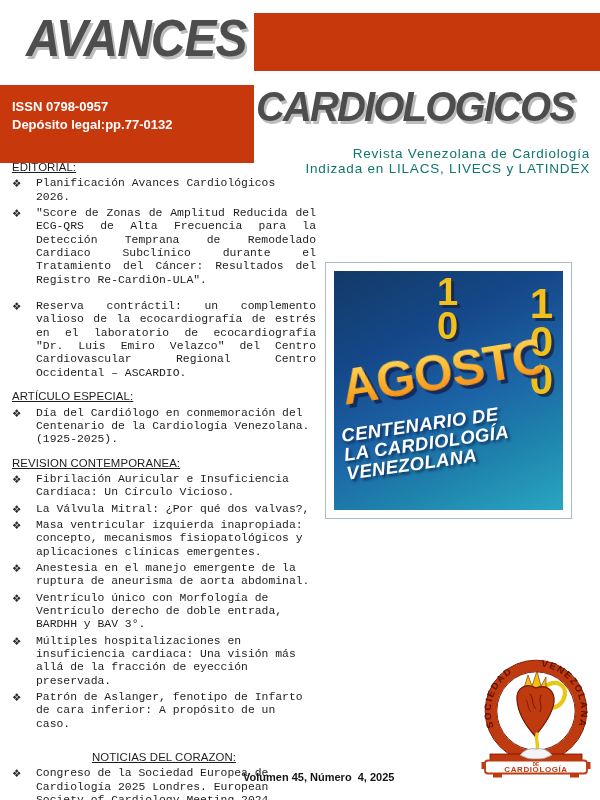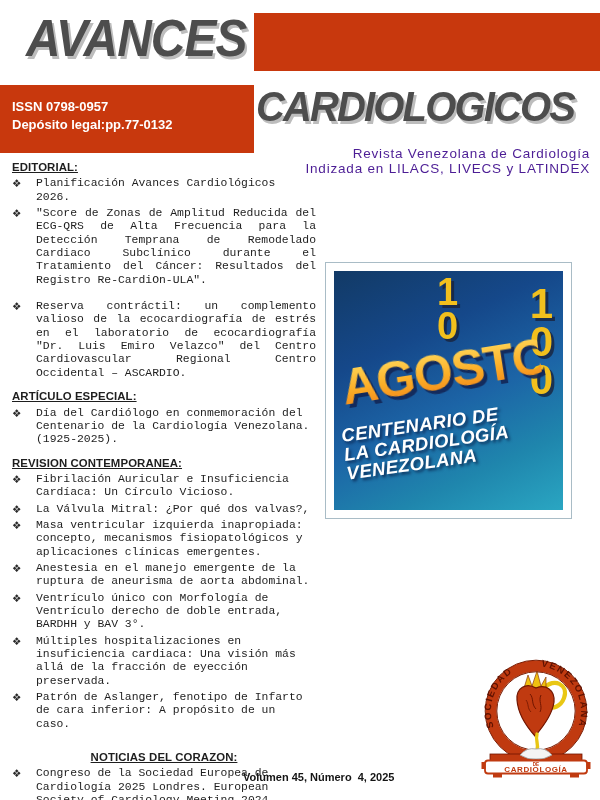--- a/index.html
+++ b/index.html
@@ -12,42 +12,42 @@
     position:absolute; left:254px; top:13px; width:346px; height:58px;
     background:#c8380d;
   }
   .title-avances {
     position:absolute; left:26px; top:8px; width:232px;
     font-size:52px; font-weight:800; font-style:italic; letter-spacing:-1px;
     color:#4d4d4d; text-shadow:2.5px 2.5px 0 #bdbdbd;
     transform:scaleX(0.92); transform-origin:left center; white-space:nowrap;
   }
   .banner-left {
-    position:absolute; left:0; top:85px; width:254px; height:68px;
+    position:absolute; left:0; top:85px; width:254px; height:78px;
     background:#c8380d; color:#ffffff; font-weight:bold; font-size:13px;
     padding:13px 0 0 12px; box-sizing:border-box; line-height:1.35;
   }
   .title-cardiologicos {
     position:absolute; left:256px; top:82px; width:344px;
     font-size:43px; font-weight:800; font-style:italic; letter-spacing:-2px;
     color:#4d4d4d; text-shadow:2.5px 2.5px 0 #bdbdbd;
     transform:scaleX(0.93); transform-origin:left center; white-space:nowrap;
   }
   .subtitle {
     position:absolute; right:10px; top:147px; text-align:right;
-    color:#4c1d95; font-size:13.5px; letter-spacing:0.8px; line-height:1.1;
+    color:#0f766e; font-size:13.5px; letter-spacing:0.8px; line-height:1.1;
     white-space:nowrap;
   }
   
   .toc {
     position:absolute; left:12px; top:161px; width:304px;
     font-size:11.4px; line-height:1.17; color:#1e1e1e;
   }
   .sec-heading {
-    font-weight:bold; text-decoration:underline; margin:10px 0 3px 0;
+    font-weight:normal; text-decoration:underline; margin:10px 0 3px 0;
     letter-spacing:0.1px;
   }
   .sec-heading.first { margin-top:0; }
   .sec-heading.big-gap { margin-top:20px;text-align:center; }
   .item { display:flex; margin:0 0 3px 0; }
   .item.gap-top { margin-top:13px; }
   .bullet { width:24px; flex:0 0 24px; font-size:10.5px; color:#2a2a2a; }
   .item-text { flex:1; white-space:pre-wrap;font-family:Liberation Mono, monospace; }
   .item-text.justify { text-align:justify; }
   

